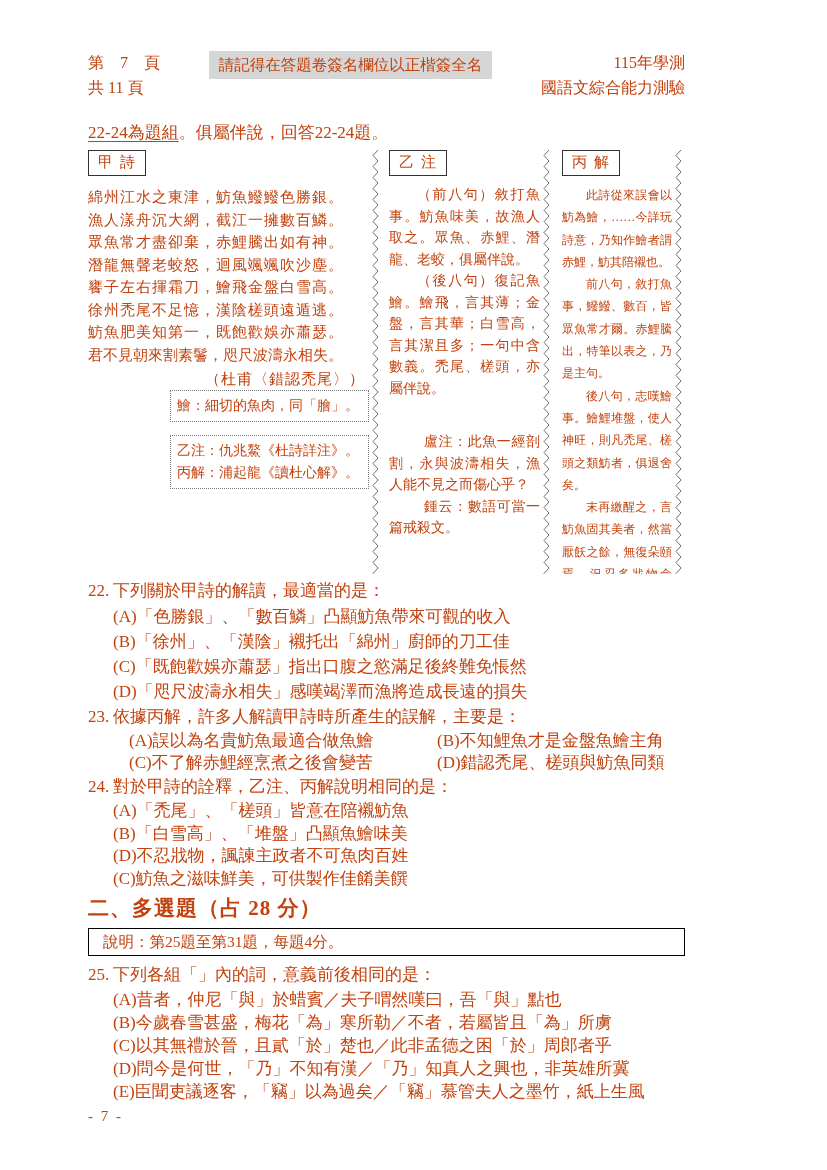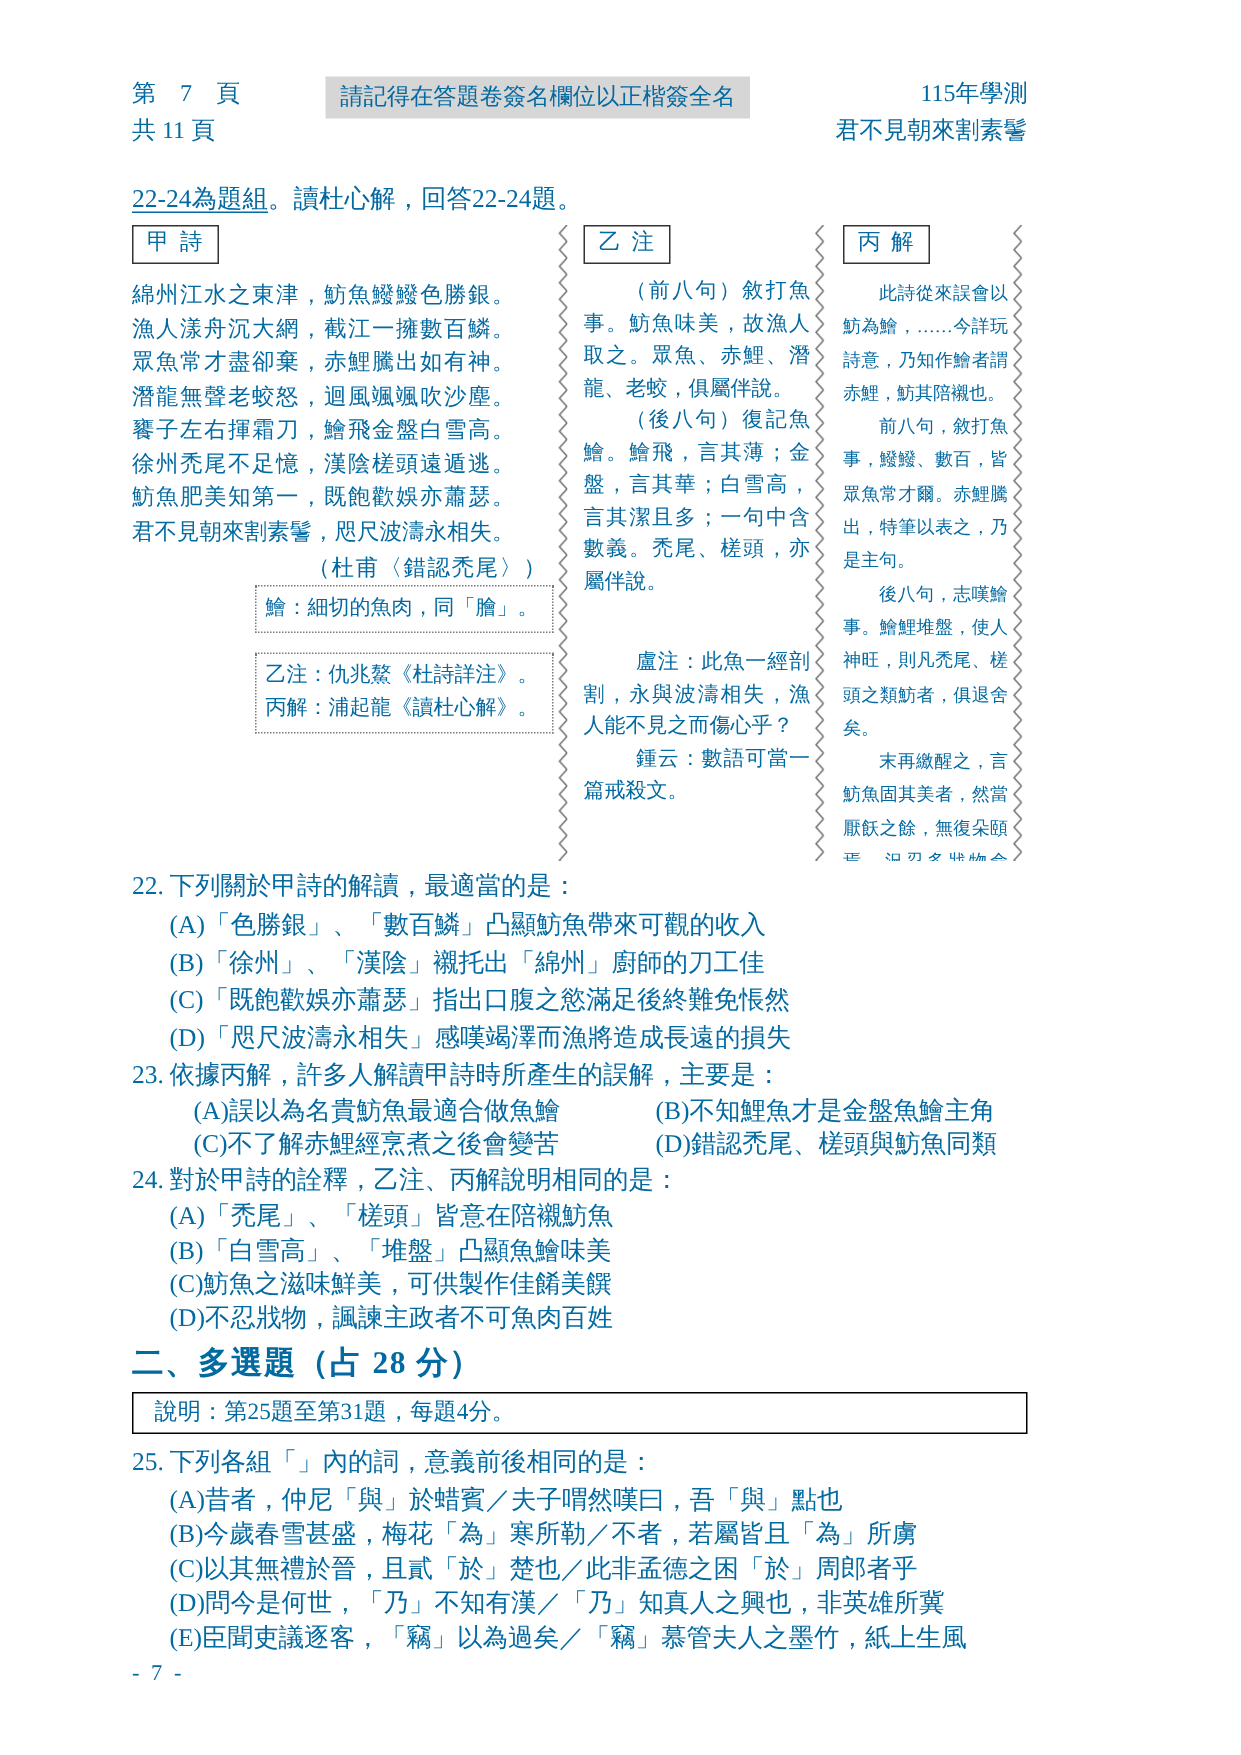--- a/index.html
+++ b/index.html
@@ -3,21 +3,21 @@
 <meta charset="utf-8">
 <style>
   html,body { margin:0; padding:0; background:#ffffff; }
   .page {
     position:relative;
     width:769px; height:1170px;
     background:#fff;
     box-sizing:border-box;
     padding:50px 84px 0 88px;
     font-family:"Liberation Serif","DejaVu Serif",serif;
-    color:#0369a1;
+    color:#c2410c;
     overflow:hidden;
   }
 
   
   .header { display:flex; justify-content:space-between; align-items:flex-start;
             font-size:16px; line-height:25px; }
   .hdr-left div { white-space:pre; }
   .hdr-center { padding-top:1px; }
   .highlight { display:inline-block; background:#d6d6d6; padding:1px 10px 2px; font-size:15.5px; }
   .hdr-right { text-align:right; }
@@ -83,26 +83,26 @@
   <div class="header">
     <div class="hdr-left">
       <div>第　7　頁</div>
       <div>共 11 頁</div>
     </div>
     <div class="hdr-center">
       <span class="highlight">請記得在答題卷簽名欄位以正楷簽全名</span>
     </div>
     <div class="hdr-right">
       <div>115年學測</div>
-      <div>君不見朝來割素鬐</div>
+      <div>國語文綜合能力測驗</div>
     </div>
   </div>
 
   <div class="group-intro">
-    <span class="u">22-24為題組</span><span>。讀杜心解，回答22-24題。</span>
+    <span class="u">22-24為題組</span><span>。俱屬伴說，回答22-24題。</span>
   </div>
 
   <div class="passage">
 
     <div class="col col-a">
       <span class="label-box">甲詩</span>
       <div class="poem">
 
       <div class="poem-line">綿州江水之東津，魴魚鱍鱍色勝銀。</div>
           <div class="poem-line">漁人漾舟沉大網，截江一擁數百鱗。</div>
@@ -201,22 +201,22 @@
   </div>
 
   <div class="question q24">
     <div class="stem">
       <span class="qnum">24.</span><span>對於甲詩的詮釋，乙注、丙解說明相同的是：</span>
     </div>
     <div class="options">
 
     <div class="option">(A)「禿尾」、「槎頭」皆意在陪襯魴魚</div>
         <div class="option">(B)「白雪高」、「堆盤」凸顯魚鱠味美</div>
+        <div class="option">(D)不忍戕物，諷諫主政者不可魚肉百姓</div>
         <div class="option">(C)魴魚之滋味鮮美，可供製作佳餚美饌</div>
-        <div class="option">(D)不忍戕物，諷諫主政者不可魚肉百姓</div>
       </div>
   </div>
 
   <div class="section-title">二、多選題（占 28 分）</div>
   <div class="instruction-box">說明：第25題至第31題，每題4分。</div>
 
   <div class="question q25">
     <div class="stem">
       <span class="qnum">25.</span><span>下列各組「」內的詞，意義前後相同的是：</span>
     </div>

